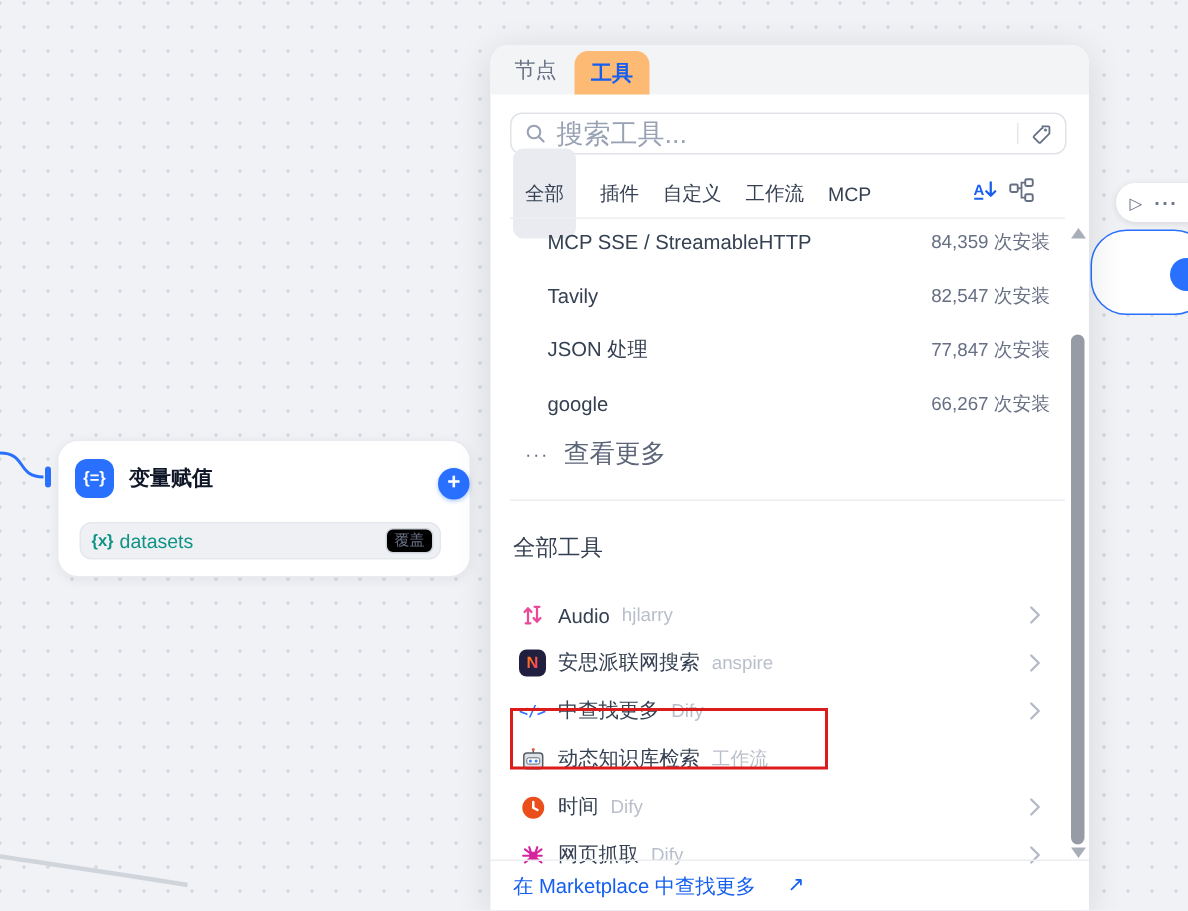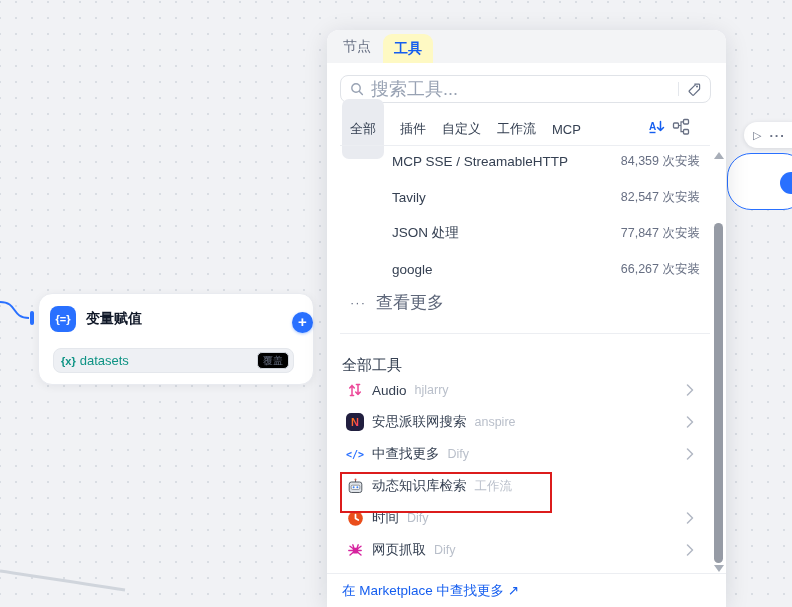--- a/index.html
+++ b/index.html
@@ -68,21 +68,21 @@
     background:#fff; border-radius:12px 12px 0 0;
     box-shadow:0 4px 24px rgba(16,24,40,.12);
   }
   .tabbar {
     position:absolute; left:0; top:0; width:100%; height:33px;
     background:#f3f4f6; border-radius:12px 12px 0 0;
   }
   .tab { position:absolute; top:0; height:33px; display:flex; align-items:center; justify-content:center;
          font-size:14px; color:#676f83; }
   .tab.t0 { left:15px; width:30px; }
-  .tab.t1 { left:56px; width:50px; top:4px; height:29px; background:#fef9c3; border-radius:9px 9px 0 0;
+  .tab.t1 { left:56px; width:50px; top:4px; height:29px; background:#fdba74; border-radius:9px 9px 0 0;
             color:#155eef; font-weight:bold; }
 
   .searchbar {
     position:absolute; left:13px; top:45px; width:371px; height:28px;
     border:1px solid #e0e3e8; border-radius:8px; background:#fff;
     display:flex; align-items:center; padding:0 8px 0 9px;
   }
   .searchbar .ph { color:#98a2b3; font-size:18px; margin-left:7px; flex:1; }
   .searchbar .sep { width:1px; height:14px; background:#e4e7ec; margin-right:8px; }
 
@@ -91,39 +91,39 @@
   .chip.active { background:#e9ebf0; border-radius:7px; padding:21px 8px; font-weight:500; }
   .viewbtns { position:absolute; right:36px; top:87px; display:flex; align-items:center; gap:6px; }
 
   .divider { position:absolute; left:13px; width:370px; height:1px; background:#eceef2; }
   .div1 { top:115px; }
   .div2 { top:303px; }
   .div3 { top:543px; left:0; width:100%; }
 
   .plist { position:absolute; left:13px; top:113px; right:26px; }
   .prow { height:36px; display:flex; align-items:center; }
-  .prow .pname { margin-left:52px; font-size:13.5px; color:#354052; }
+  .prow .pname { margin-left:25px; font-size:13.5px; color:#354052; }
   .prow .pcount { margin-left:auto; font-size:12.5px; color:#676f83; }
   .vmore { position:absolute; left:13px; top:258px; height:28px; display:flex; align-items:center; color:#5d6679; }
   .vmore .dots { margin-left:10px; font-size:13px; letter-spacing:1px; color:#676f83; width:26px; }
   .vmore .vlabel { font-size:17px; }
 
   .sechead { position:absolute; left:15px; top:326px; font-size:15px; color:#354052; }
 
-  .tlist { position:absolute; left:13px; top:344px; right:26px; }
+  .tlist { position:absolute; left:13px; top:364px; right:26px; }
   .trow { height:32px; display:flex; align-items:center; }
   .trow .tic { width:18px; height:18px; margin:0 8px 0 6px; display:flex; align-items:center; justify-content:center; flex:none; }
   .trow .tname { font-size:13.5px; font-weight:500; color:#354052; }
   .trow .tauthor { margin-left:8px; font-size:12.5px; color:#b9bfca; }
   .trow .chev { margin-left:auto; margin-right:6px; display:flex; }
 
   .redbox { position:absolute; left:13px; top:442px; width:212px; height:41px;
             border:2px solid #dc1c1c; pointer-events:none; }
 
-  .mlink { position:absolute; left:15px; top:552px; font-size:13.5px; color:#155eef; display:flex; gap:4px; }
+  .mlink { position:absolute; left:15px; top:552px; font-size:13.5px; color:#155eef; display:flex; gap:21px; }
 
   
   .sb-up, .sb-down { position:absolute; left:387px; width:0; height:0;
     border-left:5px solid transparent; border-right:5px solid transparent; }
   .sb-up { top:122px; border-bottom:7px solid #a8aeb8; }
   .sb-down { top:535px; border-top:7px solid #a8aeb8; }
   .sb-thumb { position:absolute; left:387px; top:193px; width:9px; height:340px;
     background:#969ba5; border-radius:5px; }
 
   .anspire-box { width:18px; height:18px; background:#211f3f; border-radius:5px;

